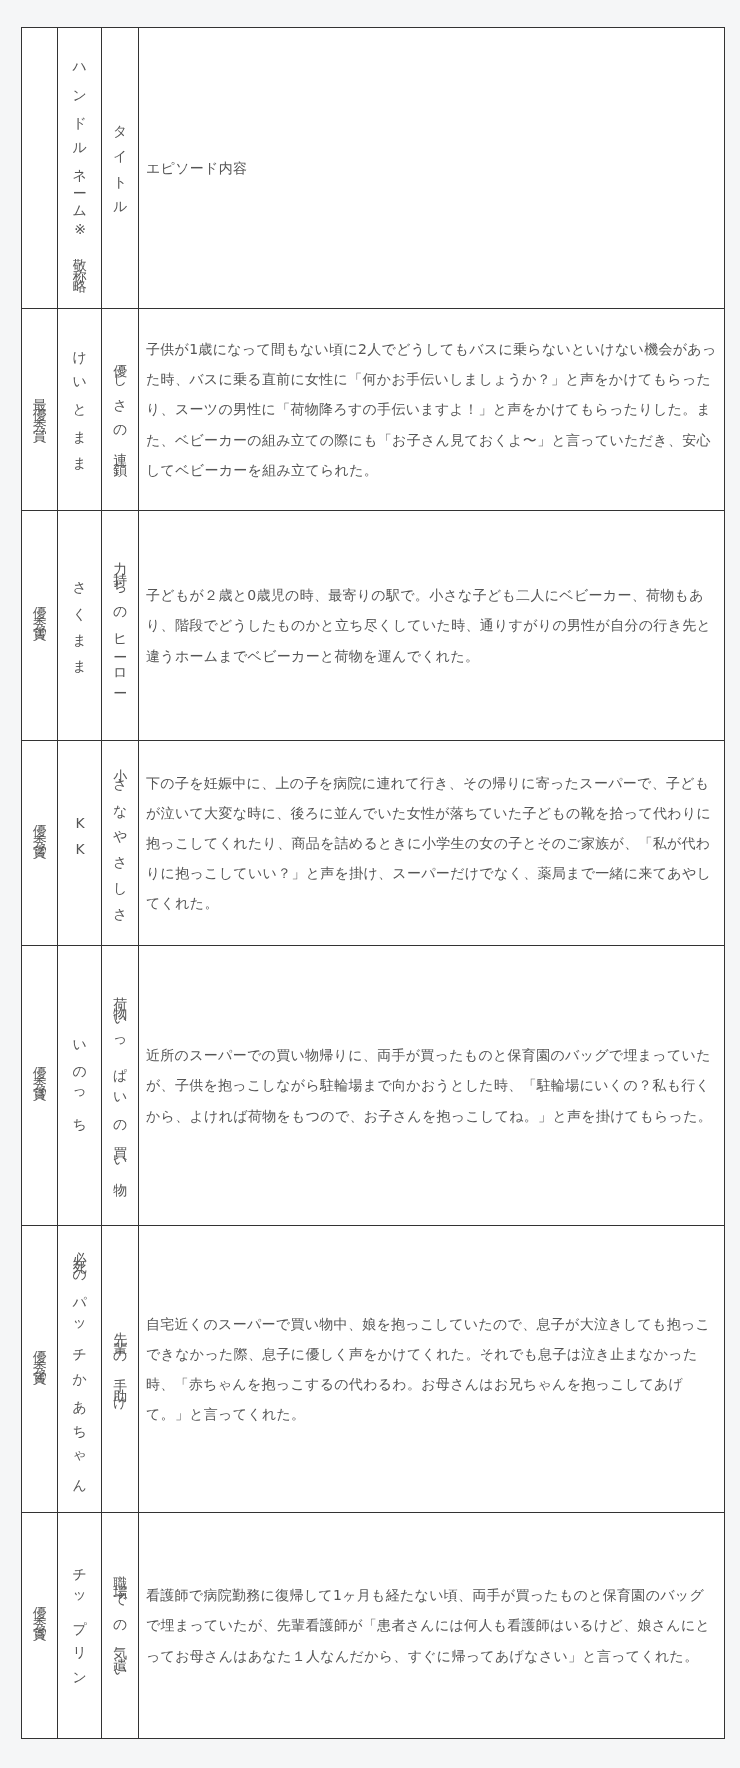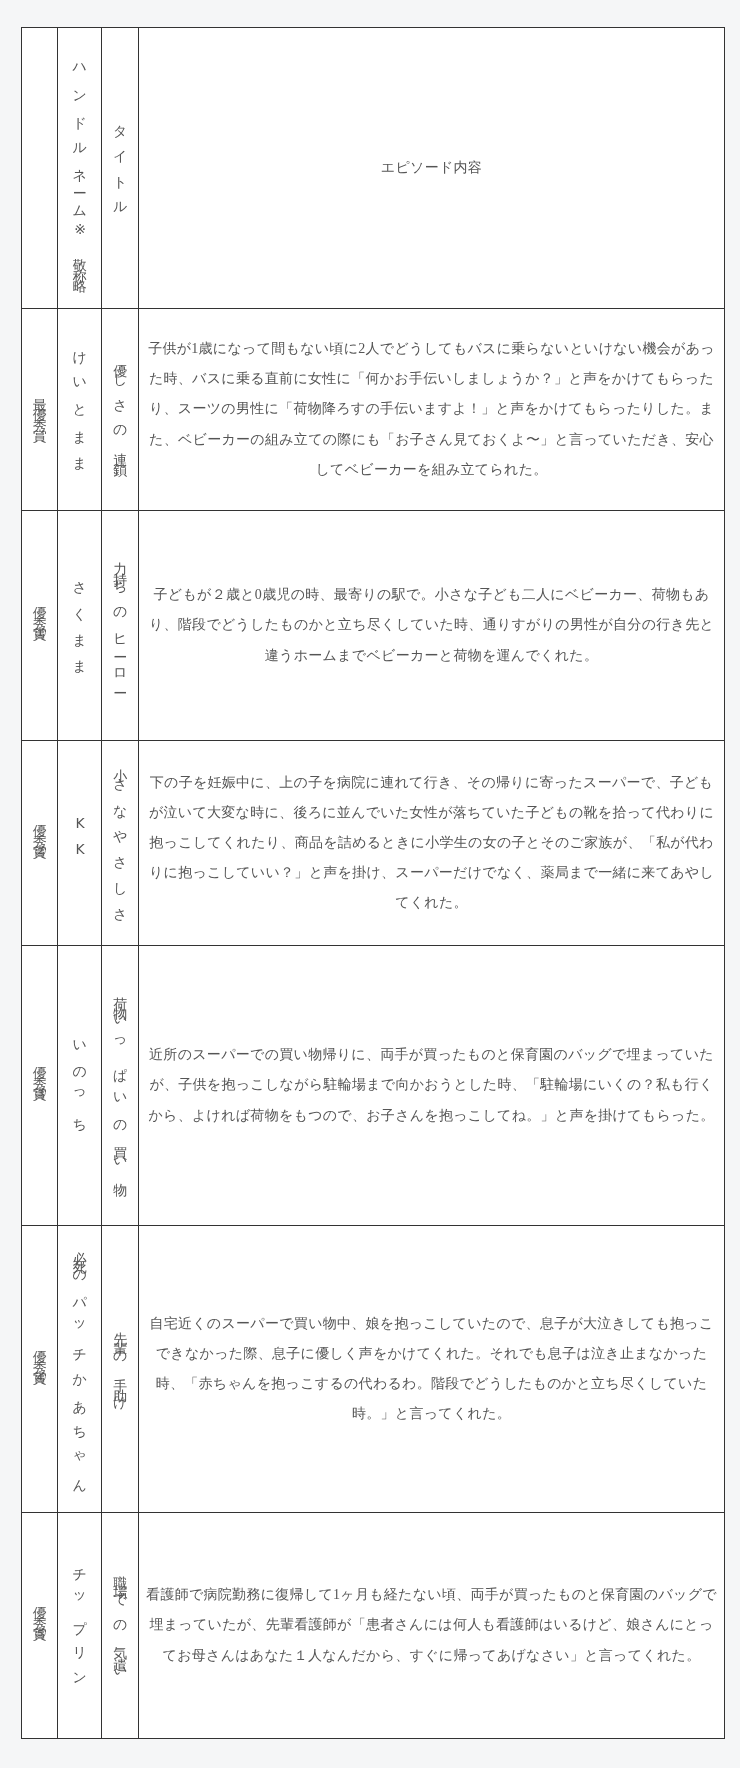--- a/index.html
+++ b/index.html
@@ -41,23 +41,22 @@
     text-orientation: upright;
     letter-spacing: 0.72em;
     line-height: 1.1;
     font-size: 14px;
     white-space: nowrap;
   }
   td.episode-cell {
     padding: 8px 7px;
     font-size: 14px;
     line-height: 2.15;
-    text-align: center;
+    text-align: left;
     letter-spacing: 0.02em;
-    font-family: Liberation Serif, serif;
   }
   
   tr.r-header { height: 281px; }
   tr.r-0 { height: 202px; }
   tr.r-1 { height: 230px; }
   tr.r-2 { height: 205px; }
   tr.r-3 { height: 280px; }
   tr.r-4 { height: 287px; }
   tr.r-5 { height: 226px; }
 </style>
@@ -151,21 +150,21 @@
       <td class="v-cell">
         <span class="v-text">優秀賞④</span>
       </td>
       <td class="v-cell">
         <span class="v-text">必死のパッチかあちゃん</span>
       </td>
       <td class="v-cell">
         <span class="v-text">先輩の手助け</span>
       </td>
       <td class="episode-cell">
-        <span>自宅近くのスーパーで買い物中、娘を抱っこしていたので、息子が大泣きしても抱っこできなかった際、息子に優しく声をかけてくれた。それでも息子は泣き止まなかった時、「赤ちゃんを抱っこするの代わるわ。階段でどうしたものかと立ち尽くしていた時。」と言ってくれた。</span>
+        <span>自宅近くのスーパーで買い物中、娘を抱っこしていたので、息子が大泣きしても抱っこできなかった際、息子に優しく声をかけてくれた。それでも息子は泣き止まなかった時、「赤ちゃんを抱っこするの代わるわ。お母さんはお兄ちゃんを抱っこしてあげて。」と言ってくれた。</span>
       </td>
     </tr>
 
     <tr class="r-5">
       <td class="v-cell">
         <span class="v-text">優秀賞⑤</span>
       </td>
       <td class="v-cell">
         <span class="v-text">チップリン</span>
       </td>

